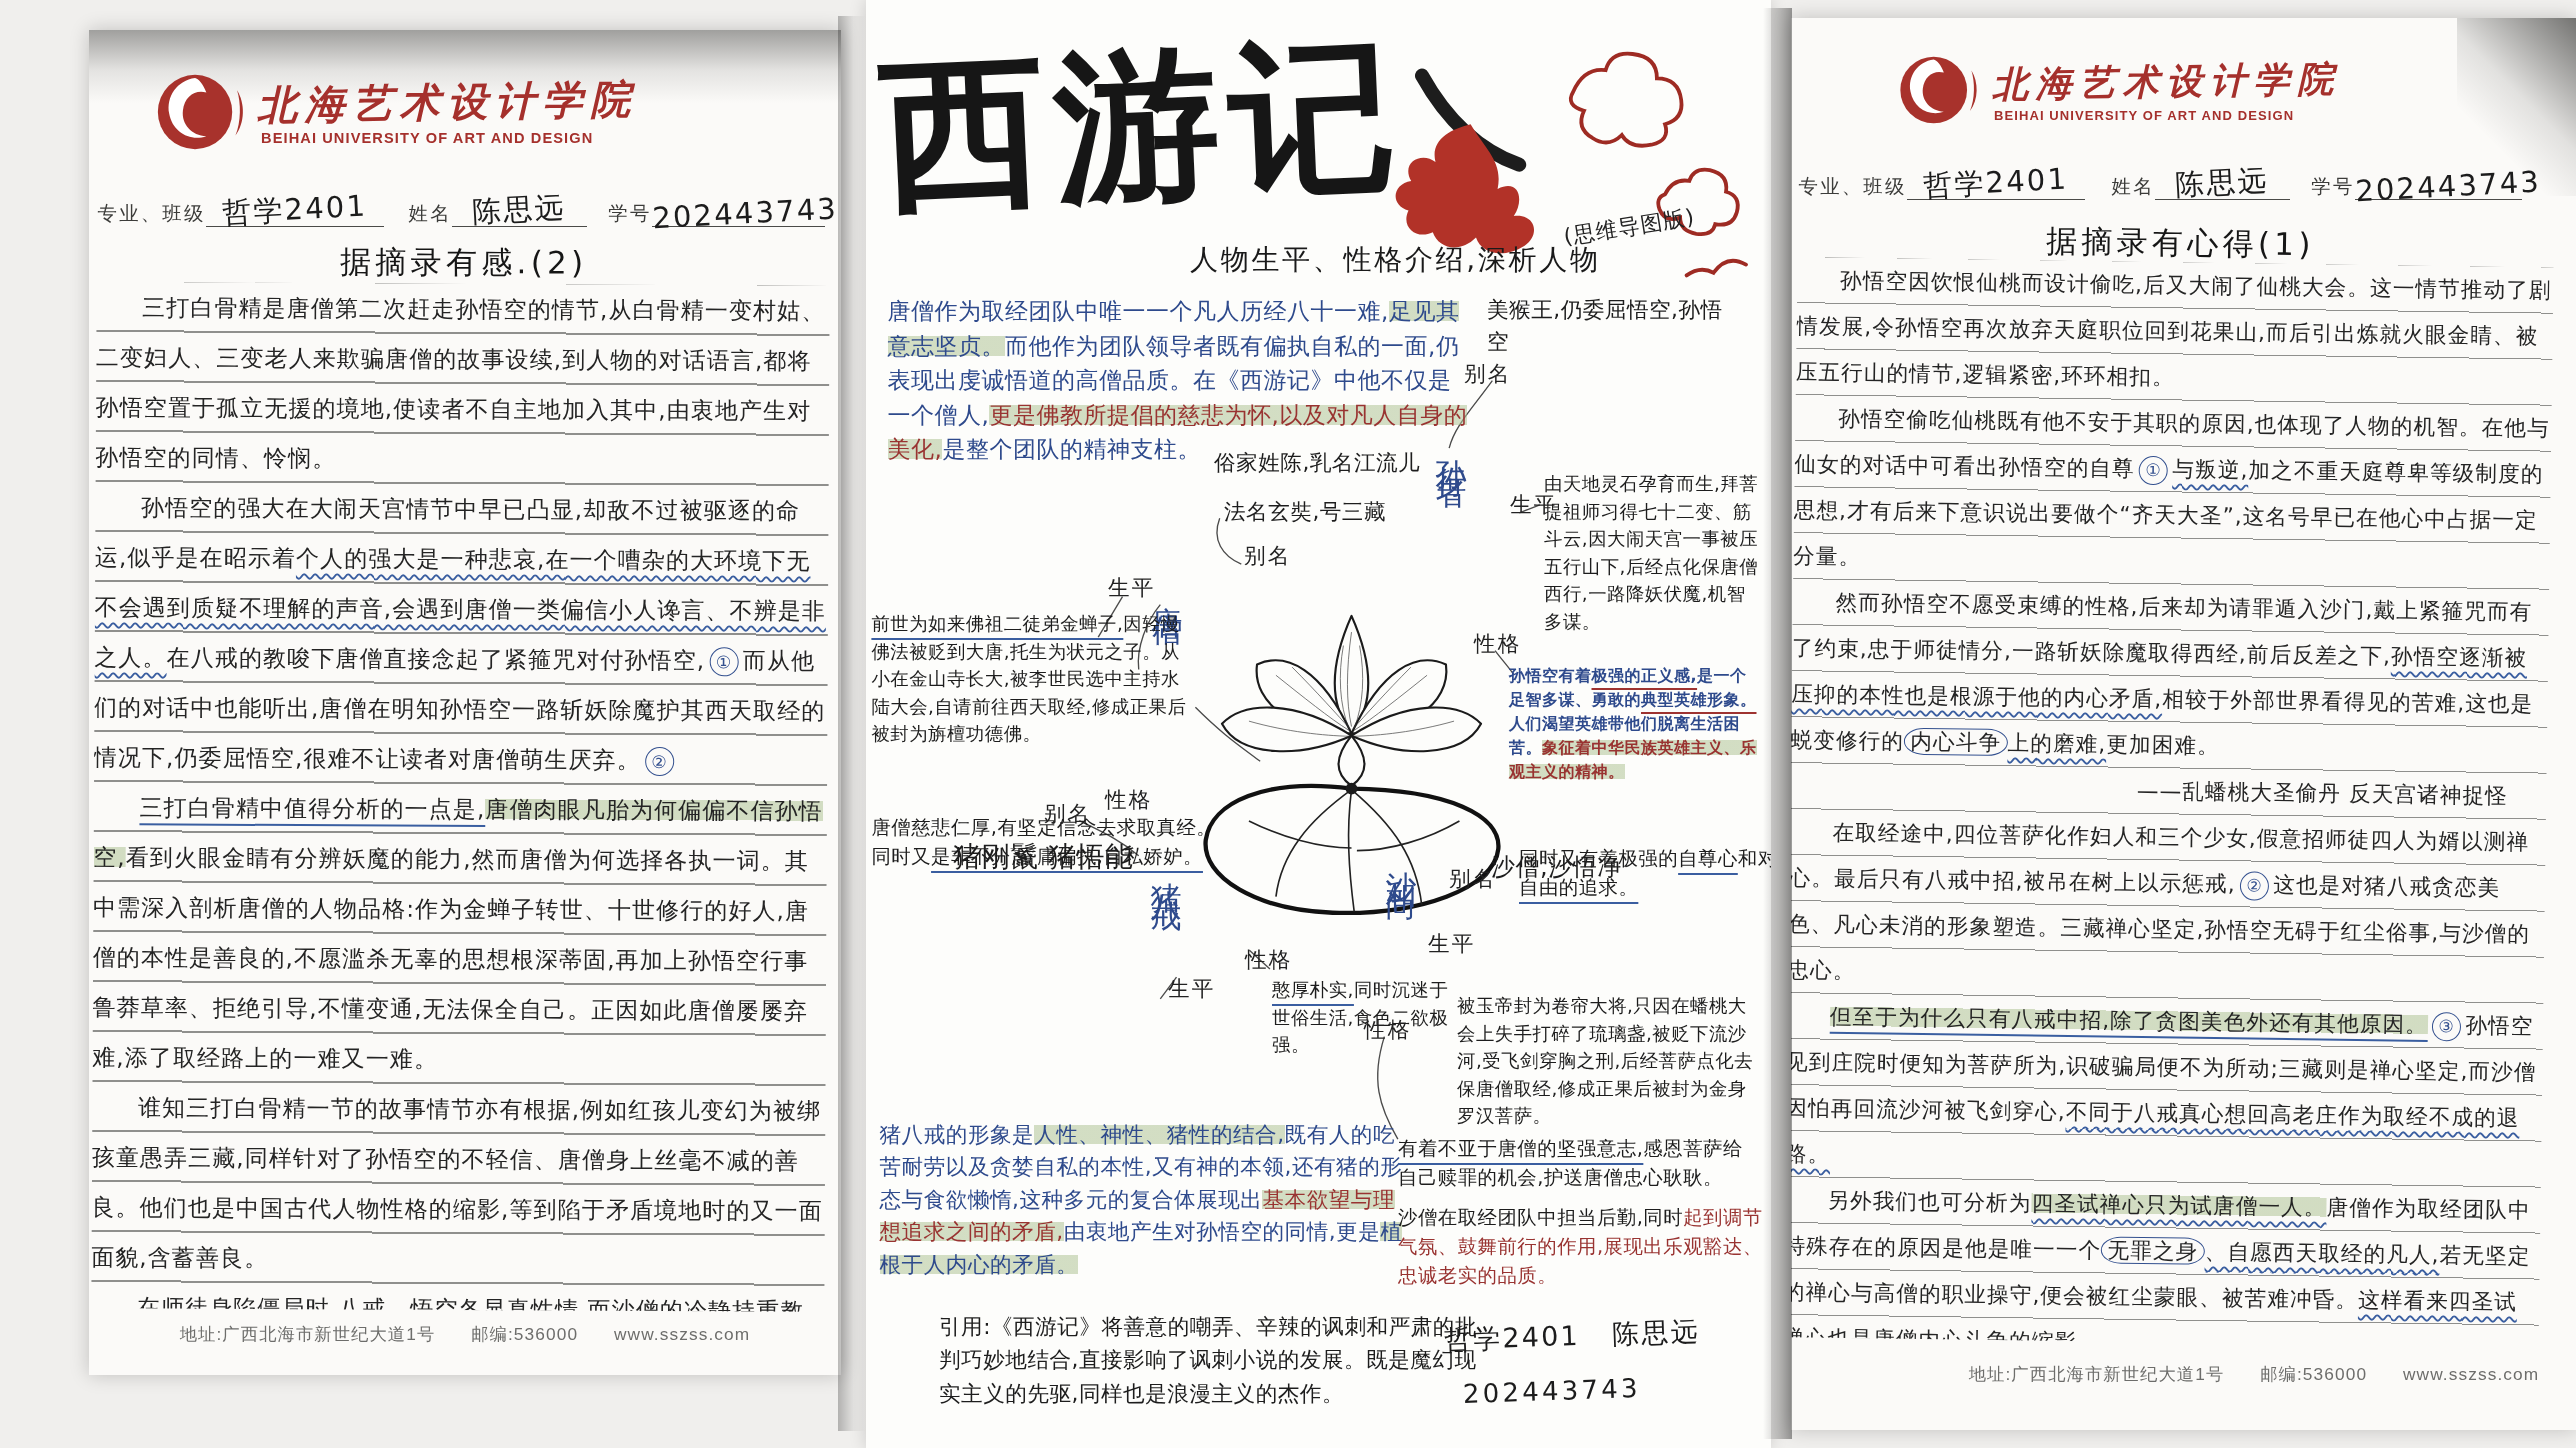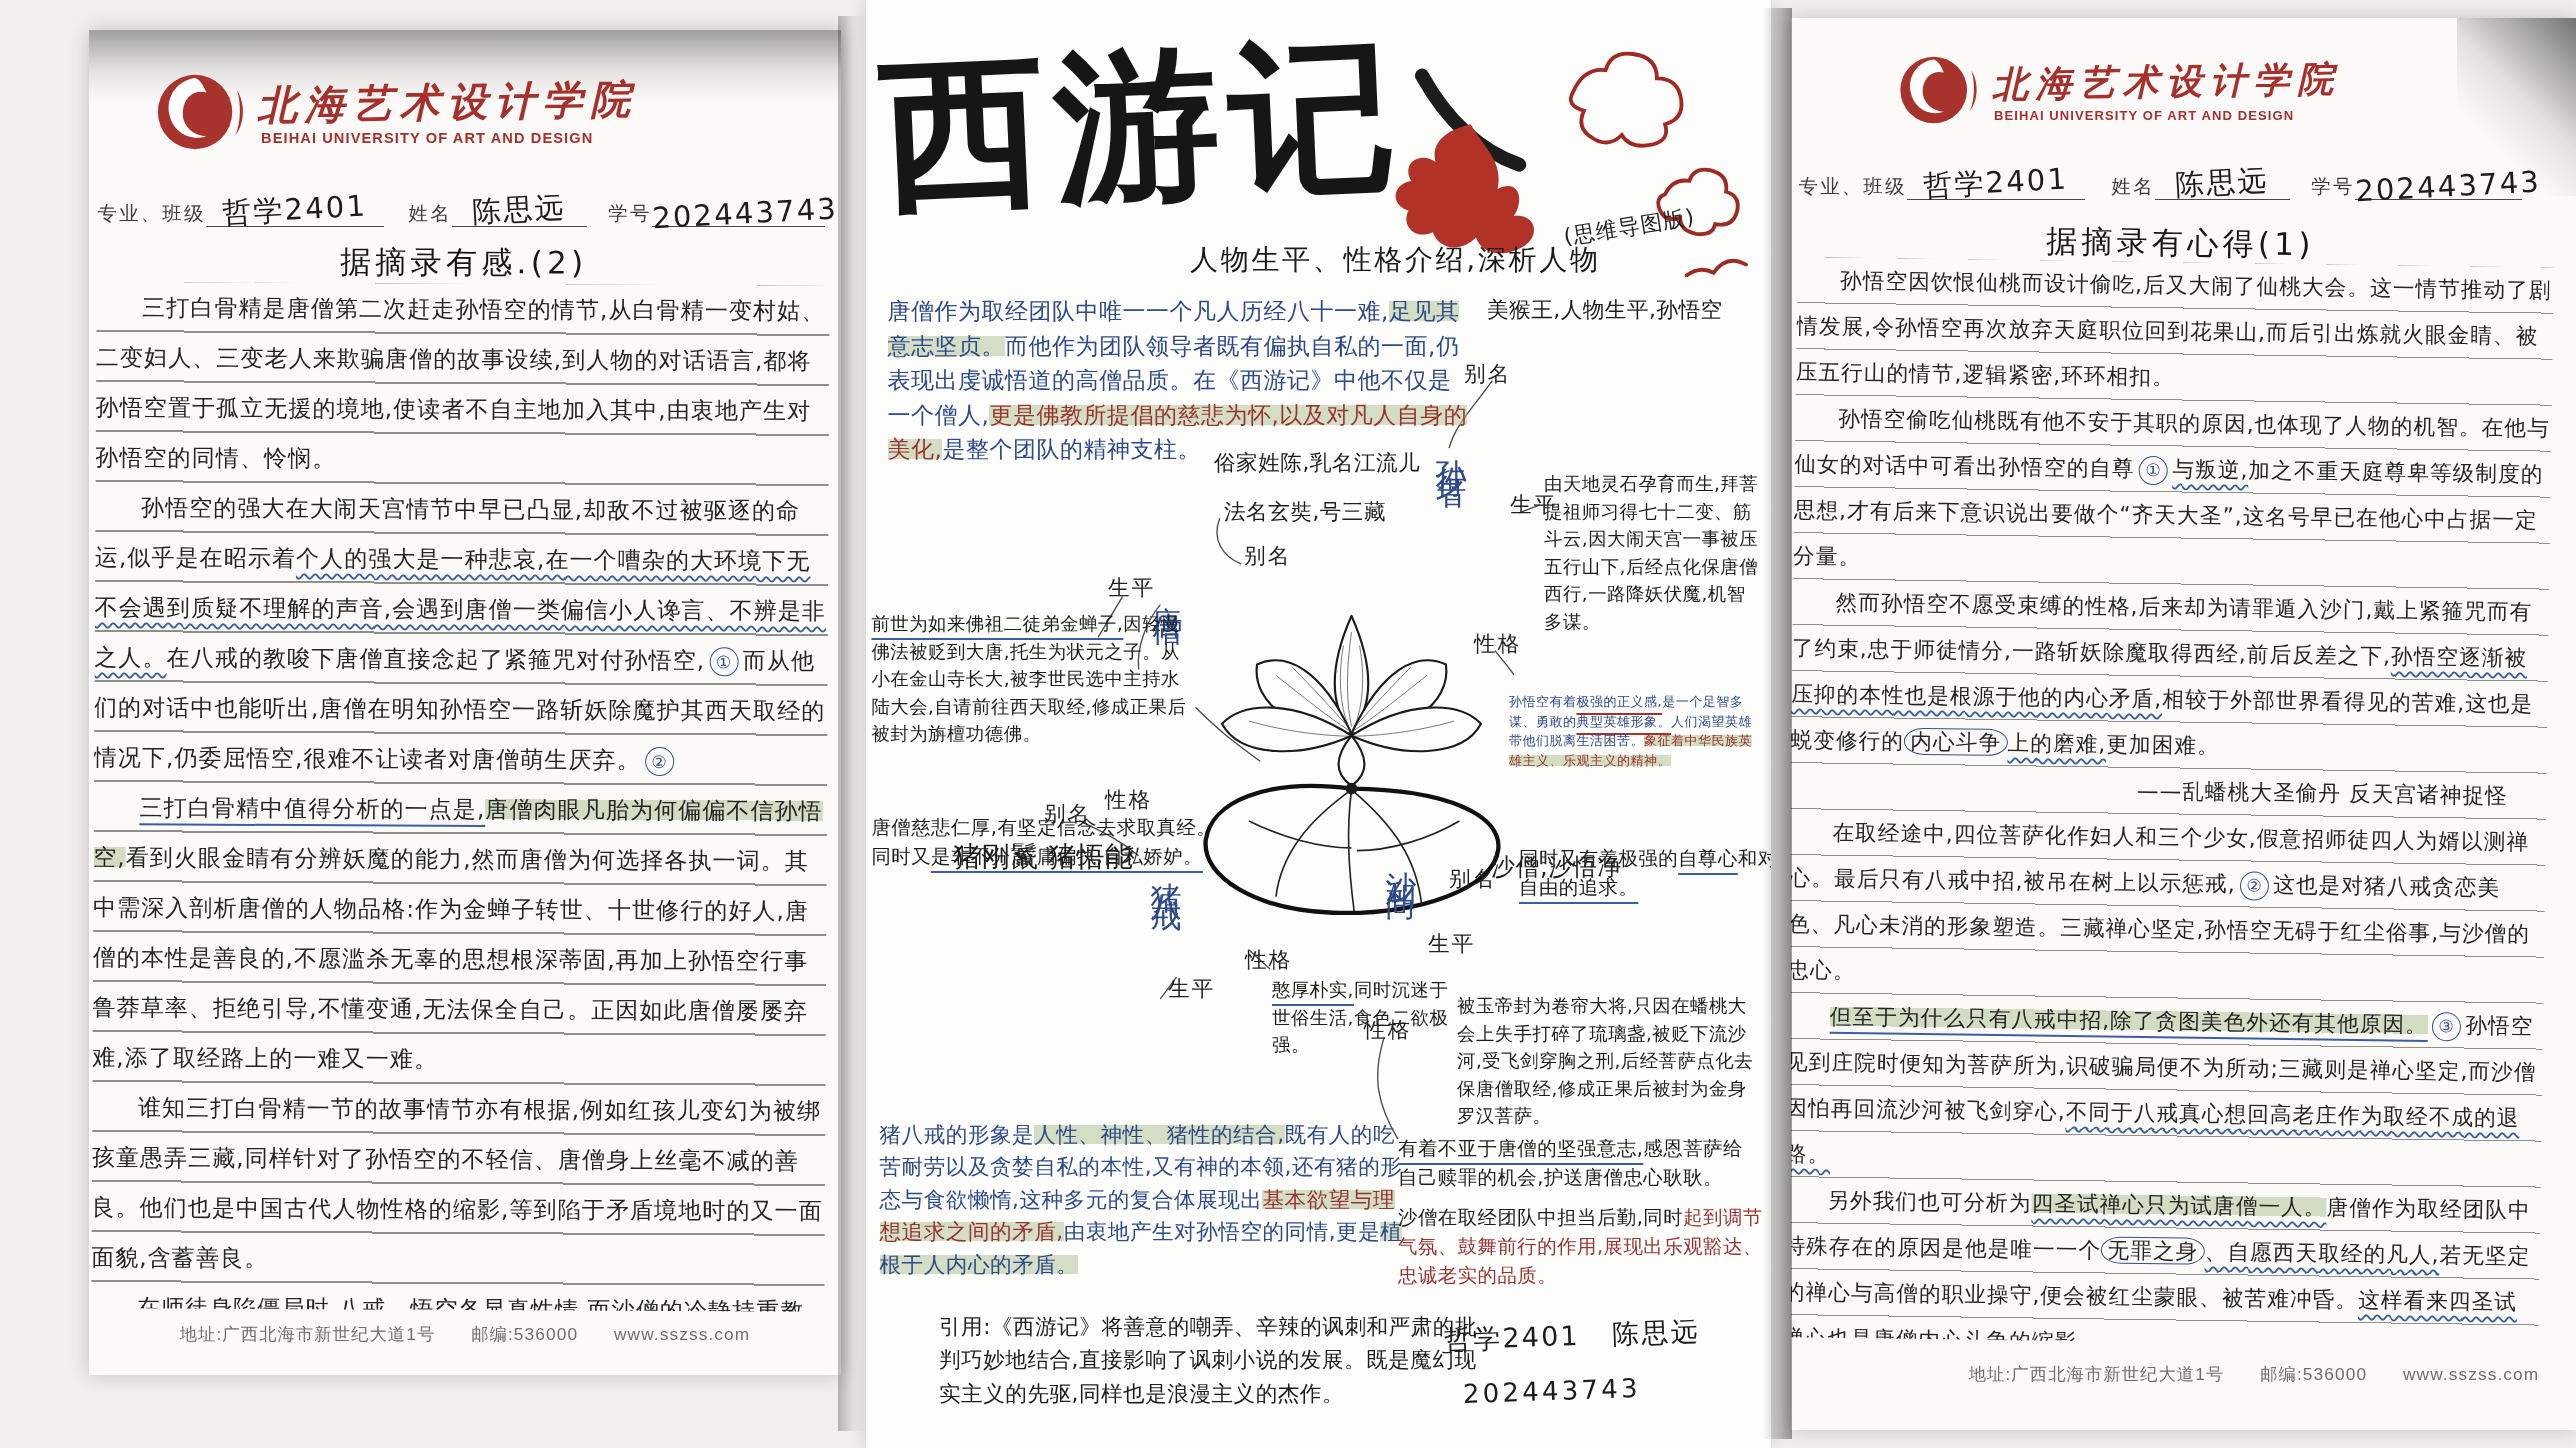--- a/index.html
+++ b/index.html
@@ -183,27 +183,27 @@
 
     <div class="note" style="left:348px;top:447px;font-size:21.6px;">俗家姓陈,乳名江流儿</div>
     <div class="note" style="left:358px;top:496px;font-size:21.6px;">法名玄奘,号三藏</div>
     <div class="note nlabel" style="left:378px;top:540px;">别名</div>
     <div class="note nlabel" style="left:242px;top:572px;">生平</div>
     <div class="note cname" style="left:278px;top:581px;height:130px;">唐僧</div>
     <div class="note" style="left:5.4px;top:610px;width:324px;font-size:18.4px;"><span class="ulb">前世为如来佛祖二徒弟金蝉子,</span><span>因轻慢佛法被贬到大唐,托生为状元之子。从小在金山寺长大,被李世民选中主持水陆大会,自请前往西天取经,修成正果后被封为旃檀功德佛。</span></div>
     <div class="note nlabel" style="left:239px;top:784px;">性格</div>
     <div class="note" style="left:5.4px;top:813px;width:346px;font-size:19.4px;"><span>唐僧慈悲仁厚,有坚定信念去求取真经。同时又</span><span class="ulb">是非不分,昏庸偏执,自私娇妒。</span></div>
 
-    <div class="note" style="left:621px;top:294px;width:248px;font-size:21.6px;">美猴王,人物生平,孙悟空</div>
+    <div class="note" style="left:621px;top:294px;width:248px;font-size:21.6px;">美猴王,仍委屈悟空,孙悟空</div>
     <div class="note nlabel" style="left:598px;top:358px;">别名</div>
     <div class="note cname" style="left:562px;top:435px;height:140px;">孙行者</div>
     <div class="note nlabel" style="left:644px;top:489px;">生平</div>
     <div class="note" style="left:678px;top:470px;width:219px;font-size:18.4px;">由天地灵石孕育而生,拜菩提祖师习得七十二变、筋斗云,因大闹天宫一事被压五行山下,后经点化保唐僧西行,一路降妖伏魔,机智多谋。</div>
     <div class="note nlabel" style="left:608px;top:628px;">性格</div>
-    <div class="note nblue" style="left:643px;top:692px;width:254px;font-size:13px;"><span>孙悟空有着</span><span class="ulr">极强的正义感,</span><span>是一个足智多谋、勇敢的</span><span class="ulr">典型英雄形象。</span><span>人们渴望英雄带他们脱离生活困苦。</span><span class="red hl">象征着中华民族英雄主义、乐观主义的精神。</span></div>
+    <div class="note nblue" style="left:643px;top:664px;width:254px;font-size:16px;font-weight:bold;"><span>孙悟空有着</span><span class="ulr">极强的正义感,</span><span>是一个足智多谋、勇敢的</span><span class="ulr">典型英雄形象。</span><span>人们渴望英雄带他们脱离生活困苦。</span><span class="red hl">象征着中华民族英雄主义、乐观主义的精神。</span></div>
     <div class="note" style="left:626px;top:844px;width:270px;font-size:19.4px;margin-left:27px;"><span>同时又有着极强的</span><span class="ulb">自尊心</span><span>和对</span><span class="ulb">自由的追求。</span></div>
 
     <div class="note nlabel" style="left:178px;top:798px;">别名</div>
     <div class="note" style="left:87px;top:836px;font-size:28px;">猪刚鬣 猪悟能</div>
     <div class="note cname" style="left:277px;top:858px;height:130px;">猪八戒</div>
     <div class="note nlabel" style="left:302px;top:973px;">生平</div>
     <div class="note nlabel" style="left:379px;top:944px;">性格</div>
     <div class="note" style="left:406px;top:976px;width:184px;font-size:18.4px;"><span class="ulb">憨厚朴实,</span><span>同时沉迷于世俗生活,食色二欲极强。</span></div>
     <div class="note nblue" style="left:13.5px;top:1119px;width:524px;font-size:21.6px;"><span>猪八戒的形象是</span><span class="hl">人性、神性、猪性的结合,</span><span>既有人的吃苦耐劳以及贪婪自私的本性,又有神的本领,还有猪的形态与食欲懒惰,这种多元的复合体展现出</span><span class="red hl">基本欲望与理想追求之间的矛盾,</span><span>由衷地产生对孙悟空的同情,更是</span><span class="hl">植根于人内心的矛盾。</span></div>
 

